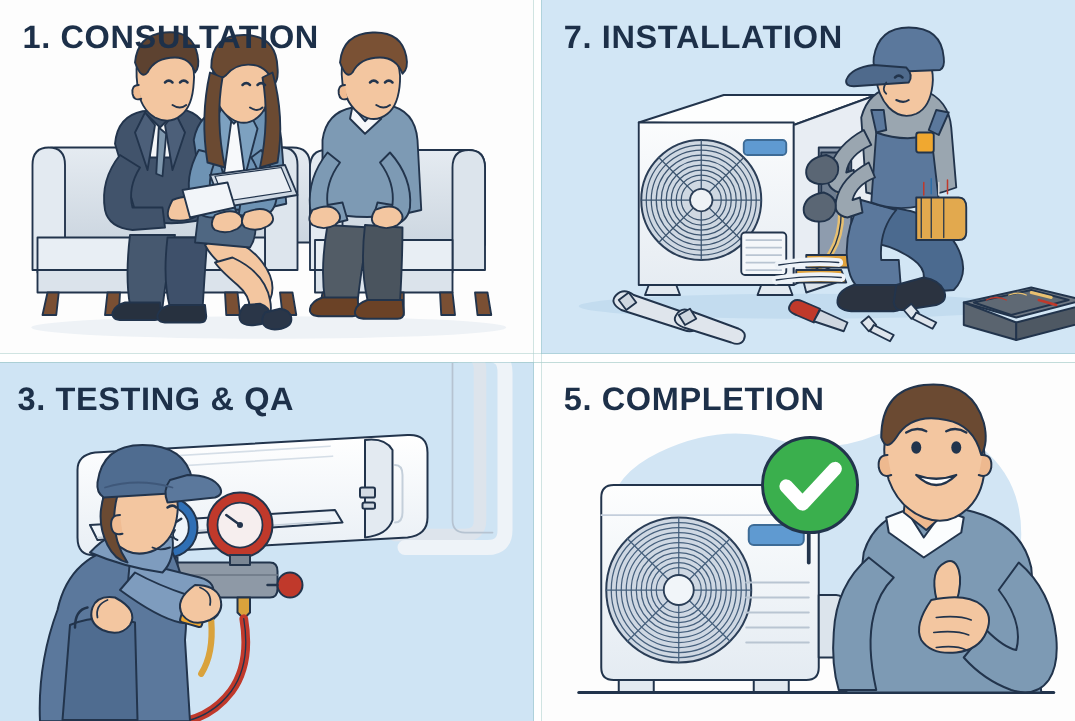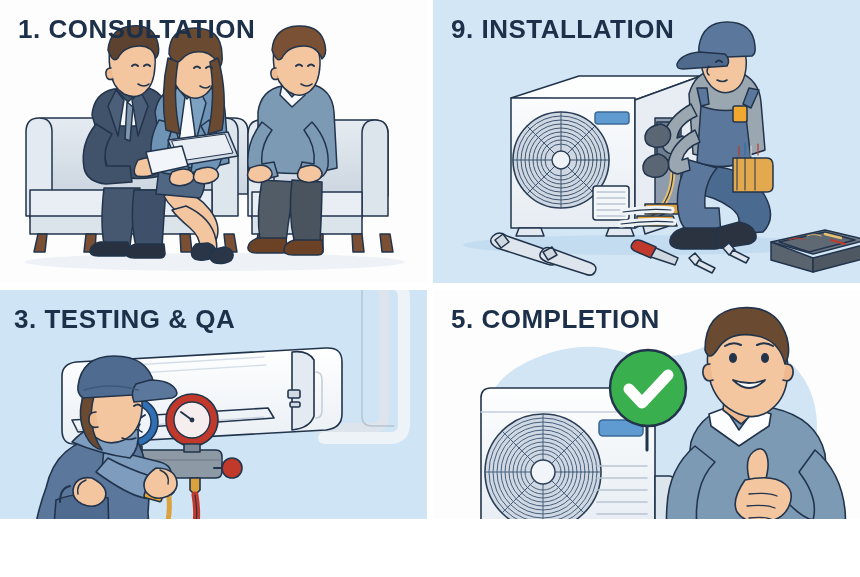--- a/index.html
+++ b/index.html
@@ -1,18 +1,18 @@
 <!DOCTYPE html>
 <html><head>
 <meta charset="utf-8">
 <style>
   html,body{margin:0;padding:0;background:#ffffff;}
   body{font-family:"Liberation Sans","DejaVu Sans",sans-serif;}
   #infographic{
-    position:relative;width:860px;height:519px;background:#0f766e;overflow:hidden;
+    position:relative;width:860px;height:577px;background:#0f766e;overflow:hidden;
     display:grid;grid-template-columns:427px 6px 427px;grid-template-rows:283px 7px 287px;
   }
   .panel{position:relative;overflow:hidden;}
   .gap{background:#ffffff;}
   .p1{background:#fdfdfd;}
   .p2{background:#d2e6f5;}
   .p3{background:#cfe4f4;}
   .p4{background:#fdfdfd;}
   .title{
     position:absolute;left:18px;top:14px;z-index:40;
@@ -174,21 +174,21 @@
             <path d="M301 84 q6 4 11 0" fill="none" stroke-width="1.6"></path>
           </g>
         </g>
       </svg>
     </div>
   </div>
 
   <div class="gap"></div>
 
   <div class="panel p2">
-    <div class="title">9. INSTALLATION</div>
+    <div class="title">7. INSTALLATION</div>
     <div class="scene">
       <svg viewBox="0 0 427 283" preserveAspectRatio="xMidYMid meet">
         <defs>
           <linearGradient id="g2body" x1="0" y1="0" x2="0" y2="1">
             <stop offset="0" stop-color="#fbfcfd"></stop>
               <stop offset="1" stop-color="#e6ecf2"></stop>
           </linearGradient>
           <radialGradient id="g2fan" cx="50%" cy="50%" r="50%">
             <stop offset="0" stop-color="#dfe6ee"></stop>
               <stop offset="1" stop-color="#c2ccd8"></stop>

